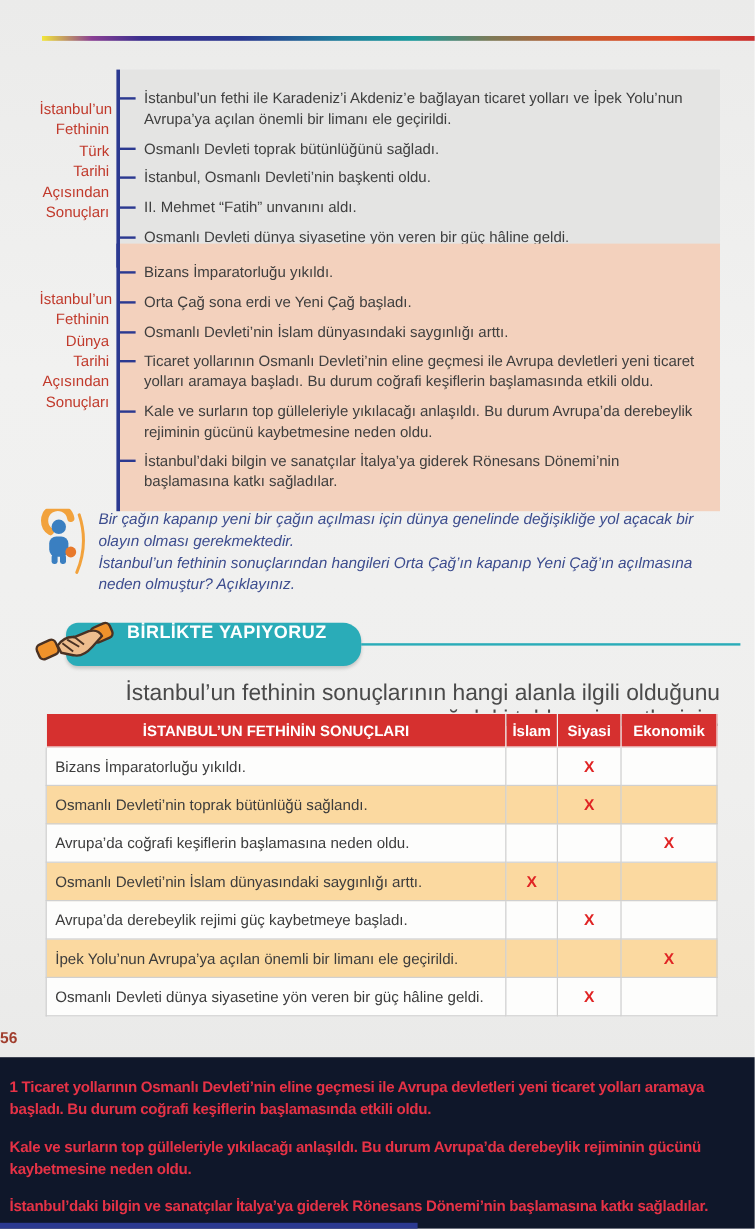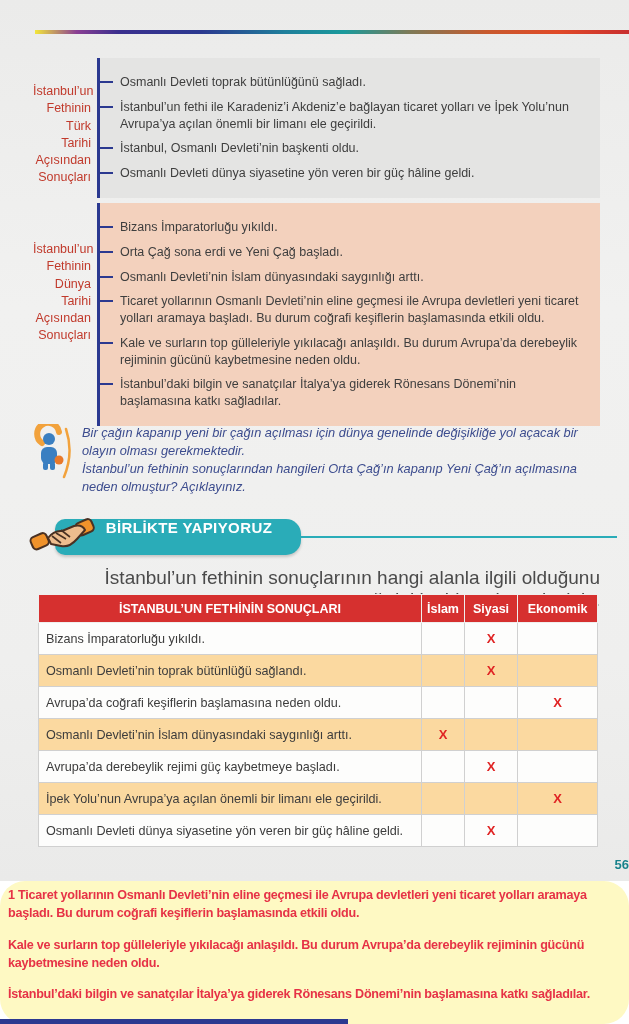--- a/index.html
+++ b/index.html
@@ -59,50 +59,51 @@
   .ws-table th { background:#d6302f; color:#fff; font-weight:bold; font-size:12.5px; height:28px;
                  border:1.5px solid #efefee; text-align:center; }
   .ws-table td { border:1px solid #d0d0d0; font-size:12.6px; color:#3c3c3c; height:32px;
                  vertical-align:middle; }
   .ws-table td.lbl { padding-left:7px; }
   .ws-table tbody tr:nth-child(odd) td  { background:#fdfdfc; }
   .ws-table tbody tr:nth-child(even) td { background:#fbd9a0; }
   .ws-table td.mark { text-align:center; color:#e02424; font-weight:bold; font-size:13px; }
 
   
-  .pageno { position:absolute; top:857px; left:0; width:100%; text-align:right;
+  .pageno { position:absolute; top:857px; left:0; width:100%; text-align:left;
             font-size:13px; font-weight:bold;
             background:linear-gradient(90deg,#a03c2c 0%,#a03c2c 49.5%,#17818b 50.5%,#17818b 100%);
             -webkit-background-clip:text; background-clip:text; color:transparent; }
 
   
-  .answers { position:absolute; top:881px; left:0; right:0; bottom:0; background:#fef9c3; padding:5px 8px 0 8px;border-radius:25px; }
+  .answers { position:absolute; top:881px; left:0; right:0; bottom:0; background:#0f172a; padding:16px 8px 0 8px; }
   .answers p { color:#e63246; font-weight:bold; font-size:12.6px; letter-spacing:-.25px;
                line-height:1.45; margin:0 0 13px 0; }
   .bottom-bar { position:absolute; left:0; bottom:0; width:348px; height:5px; background:#2b3990; }
 </style>
 </head>
 <body>
 
 <div class="stage">
   <div class="scan">
 
     <div class="rainbow"></div>
 
     <section class="bracket sec1">
       <div class="bracket-label">İstanbul’un
 Fethinin
 Türk Tarihi
 Açısından
 Sonuçları</div>
       <div class="vline"></div>
       <div class="bracket-box box-gray">
+        <div class="bullet">İstanbul’un fethi ile Karadeniz’i Akdeniz’e bağlayan ticaret yolları ve İpek Yolu’nun Avrupa’ya açılan önemli bir limanı ele geçirildi.</div>
         <div class="bullet">Osmanlı Devleti toprak bütünlüğünü sağladı.</div>
-        <div class="bullet">İstanbul’un fethi ile Karadeniz’i Akdeniz’e bağlayan ticaret yolları ve İpek Yolu’nun Avrupa’ya açılan önemli bir limanı ele geçirildi.</div>
         <div class="bullet">İstanbul, Osmanlı Devleti’nin başkenti oldu.</div>
+        <div class="bullet">II. Mehmet “Fatih” unvanını aldı.</div>
         <div class="bullet">Osmanlı Devleti dünya siyasetine yön veren bir güç hâline geldi.</div>
       </div>
     </section>
 
     <section class="bracket sec2">
       <div class="bracket-label">İstanbul’un
 Fethinin
 Dünya
 Tarihi
 Açısından

